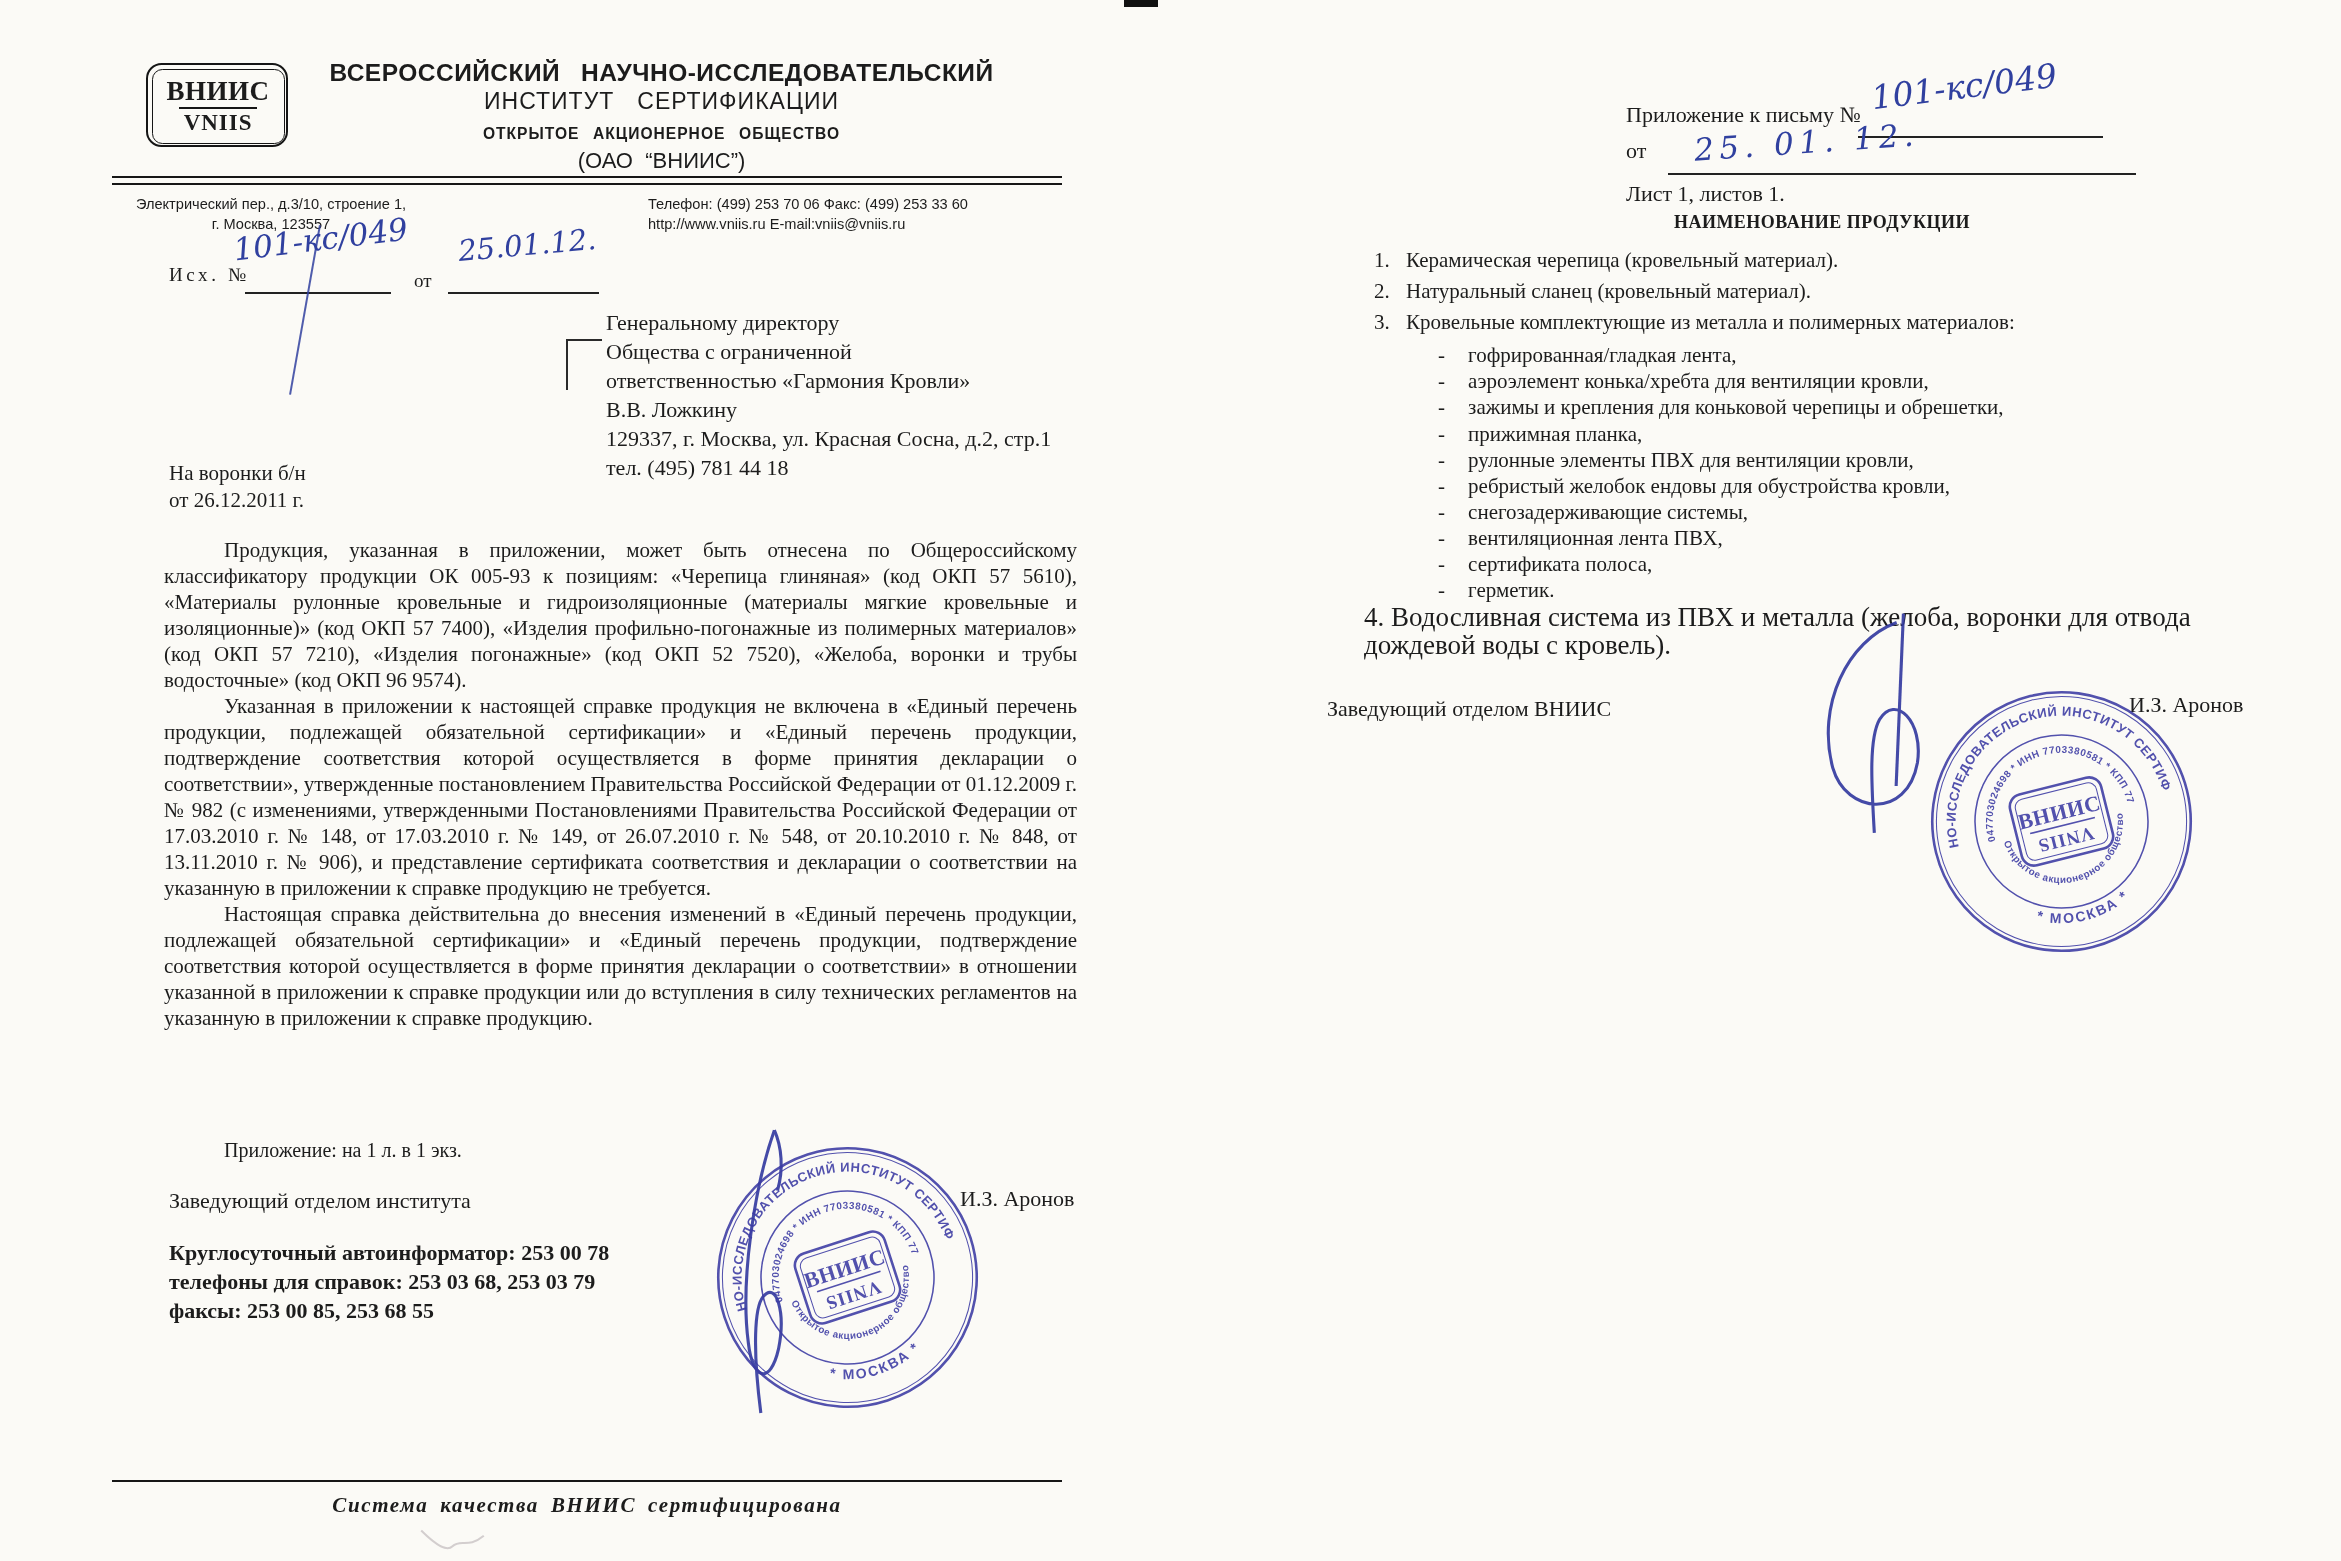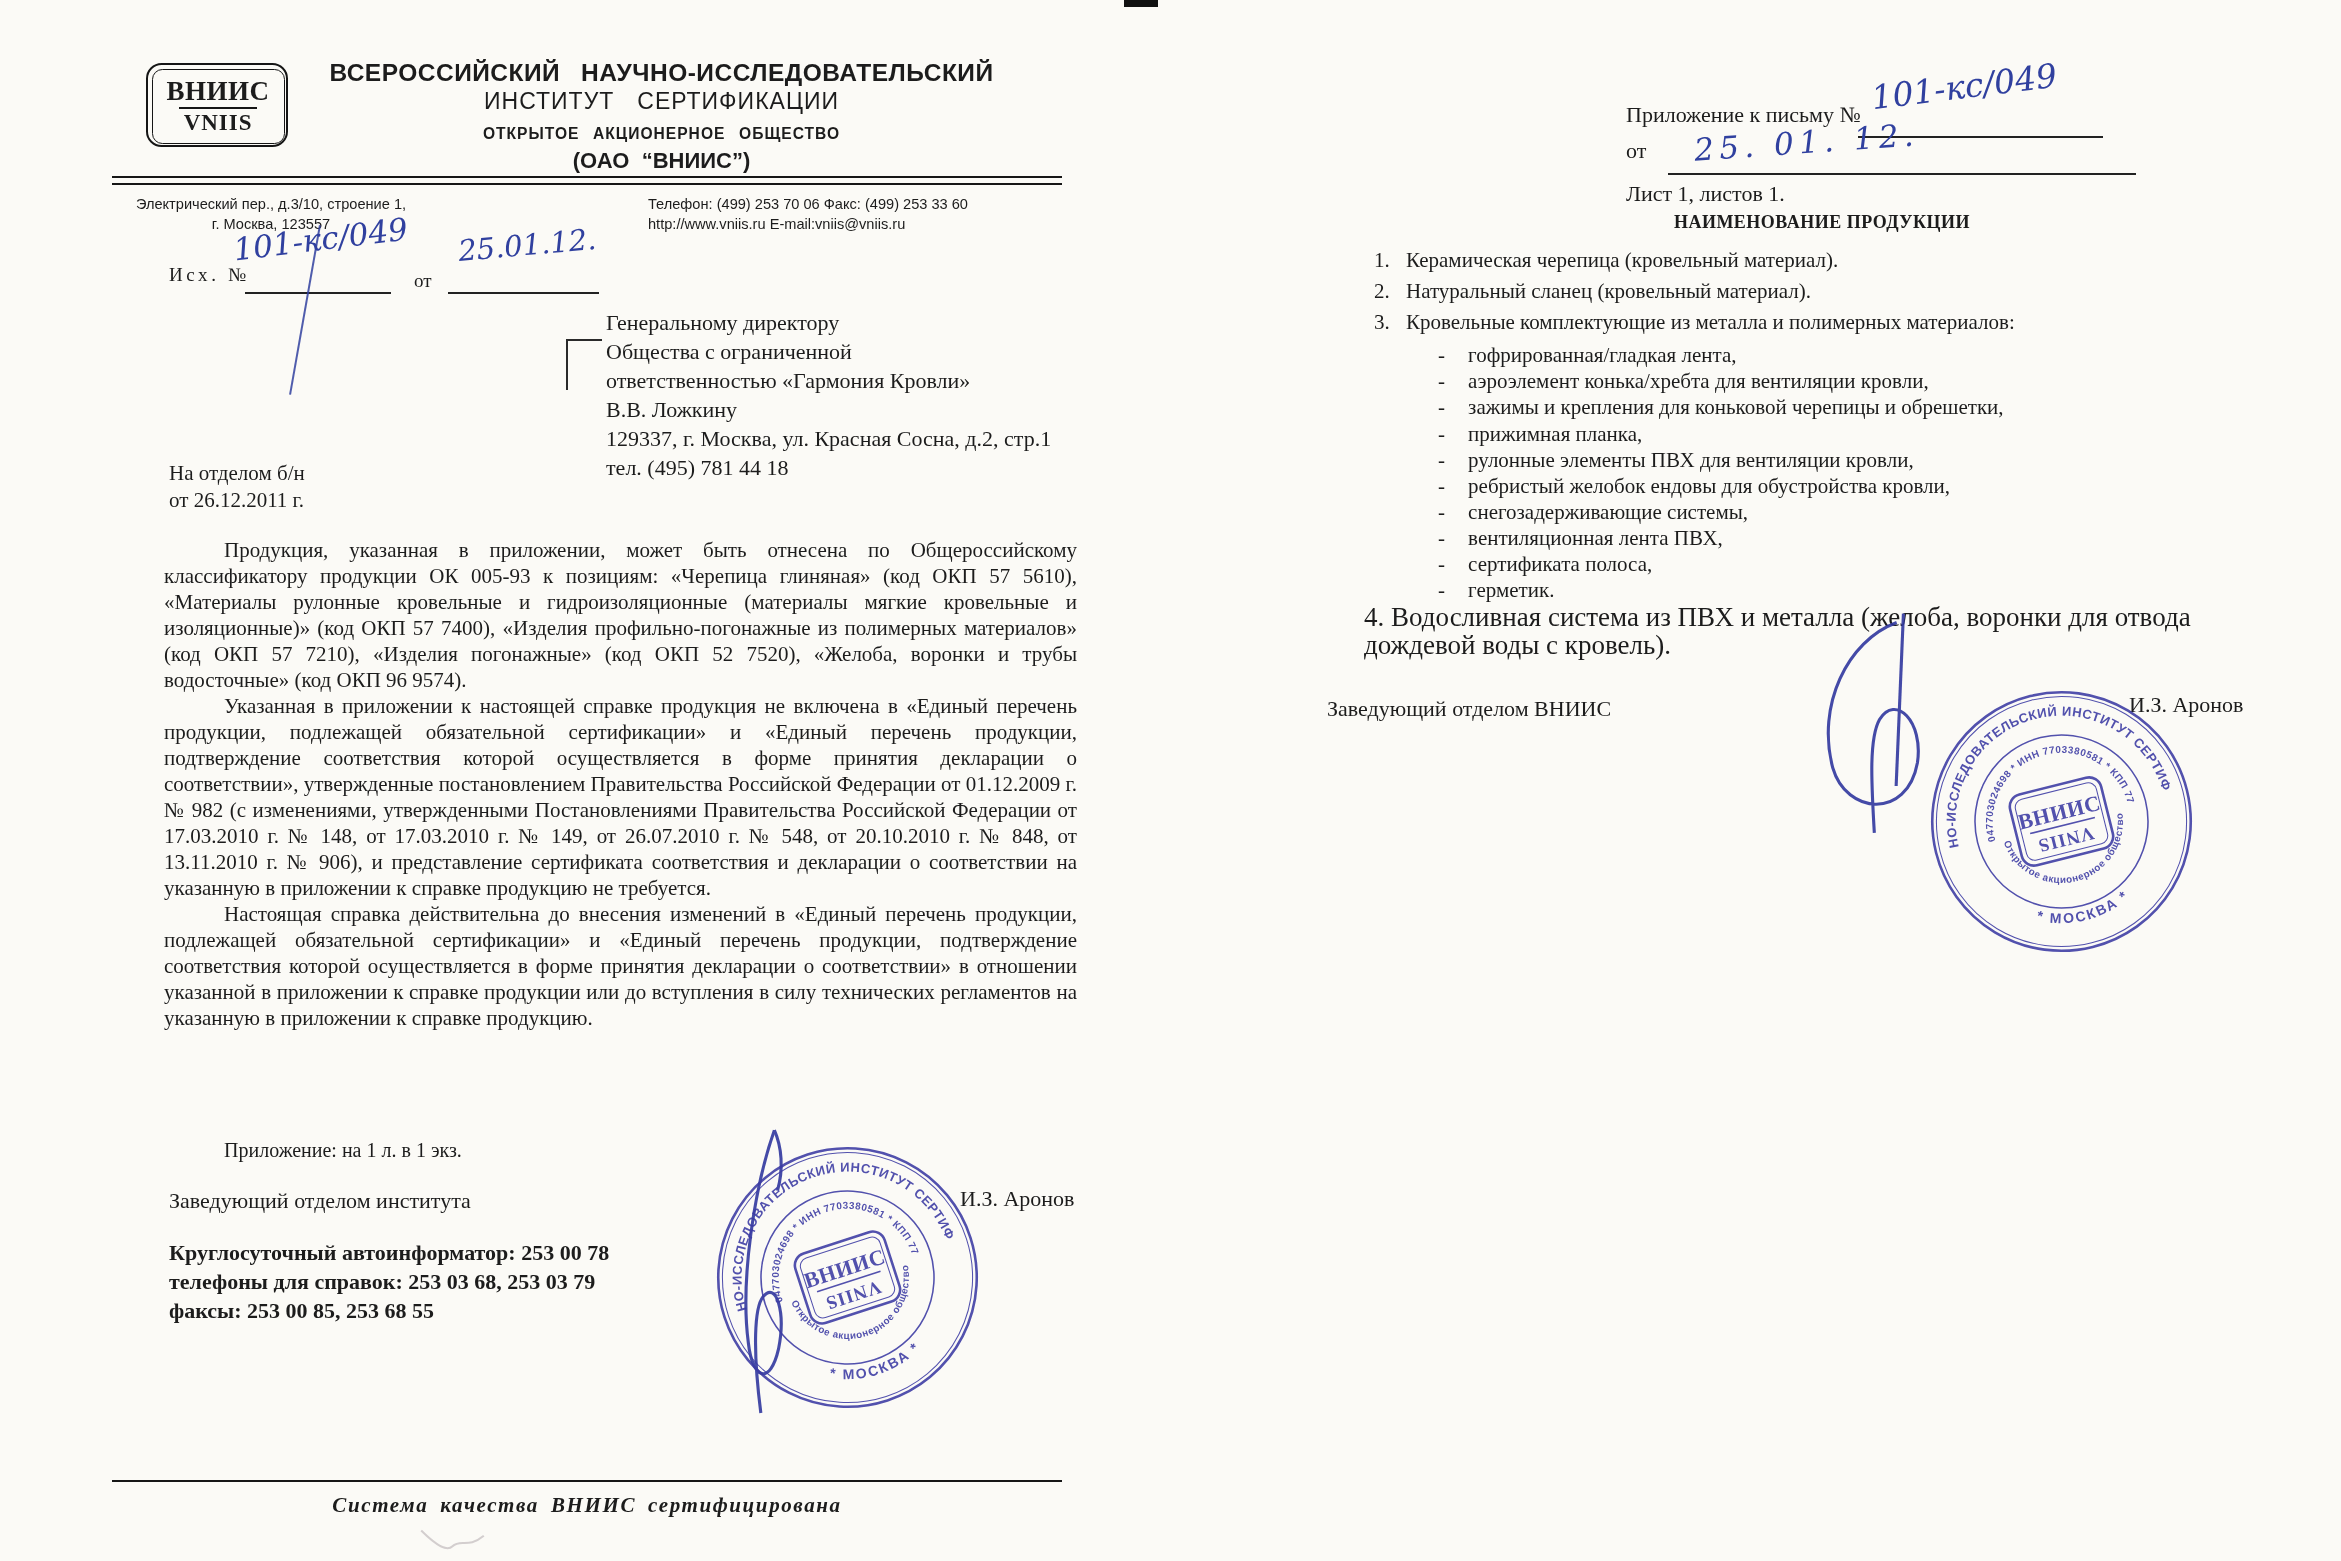--- a/index.html
+++ b/index.html
@@ -31,21 +31,21 @@
     border:1.6px solid #151515;border-radius:10.4px;
     width:100%;height:100%;
     display:flex;flex-direction:column;align-items:center;justify-content:center;
   }
   .logo-top{font-size:27px;font-weight:bold;letter-spacing:0.5px;line-height:29px;}
   .logo-div{width:78px;height:1.6px;background:#151515;margin:1.6px 0;}
   .logo-bottom{font-size:23px;font-weight:bold;letter-spacing:1px;line-height:25px;}
   .hline1{font-size:24.5px;font-weight:bold;letter-spacing:0.5px;word-spacing:13.5px;line-height:29px;}
   .hline2{font-size:23px;font-weight:normal;letter-spacing:1px;word-spacing:15.6px;line-height:29px;margin-top:0;}
   .hline3{font-size:15.6px;font-weight:bold;letter-spacing:1px;word-spacing:8.3px;line-height:21px;margin-top:7.3px;}
-  .hline4{font-size:22px;font-weight:bold;word-spacing:6.2px;line-height:26px;margin-top:4.2px;}
+  .hline4{font-size:22px;font-weight:normal;word-spacing:6.2px;line-height:26px;margin-top:4.2px;}
   .addr{font-size:14.6px;line-height:20px;}
   
   .bodytext{font-size:21px;line-height:26px;text-align:justify;}
   .bodytext p{margin:0;text-indent:60px;}
   .recipient{font-size:22px;line-height:29px;}
   .reletter{font-size:21px;line-height:27px;}
   .sig-line{font-size:22px;white-space:nowrap;}
   .info{font-size:22px;line-height:29px;font-weight:bold;white-space:nowrap;}
   .footer-text{font-size:21px;font-weight:bold;font-style:italic;letter-spacing:1.6px;word-spacing:5.2px;}
   
@@ -106,21 +106,21 @@
 <div class="abs recipient" style="left:606px;top:308px;width:494px;">
   <div>Генеральному директору</div>
   <div>Общества с ограниченной</div>
   <div>ответственностью «Гармония Кровли»</div>
   <div>В.В. Ложкину</div>
   <div>129337, г. Москва, ул. Красная Сосна, д.2, стр.1</div>
   <div>тел. (495) 781 44 18</div>
 </div>
 
 <div class="abs reletter" style="left:169px;top:460px;">
-  <div>На отделом б/н</div>
+  <div>На воронки б/н</div>
   <div>от 26.12.2011 г.</div>
 </div>
 
 <div class="abs bodytext" style="left:164px;top:537px;width:913px;">
   <p>Продукция, указанная в приложении, может быть отнесена по Общероссийскому классификатору продукции ОК 005-93 к позициям: «Черепица глиняная» (код ОКП 57 5610), «Материалы рулонные кровельные и гидроизоляционные (материалы мягкие кровельные и изоляционные)» (код ОКП 57 7400), «Изделия профильно-погонажные из полимерных материалов» (код ОКП 57 7210), «Изделия погонажные» (код ОКП 52 7520), «Желоба, воронки и трубы водосточные» (код ОКП 96 9574).</p>
   <p>Указанная в приложении к настоящей справке продукция не включена в «Единый перечень продукции, подлежащей обязательной сертификации» и «Единый перечень продукции, подтверждение соответствия которой осуществляется в форме принятия декларации о соответствии», утвержденные постановлением Правительства Российской Федерации от 01.12.2009 г. № 982 (с изменениями, утвержденными Постановлениями Правительства Российской Федерации от 17.03.2010 г. № 148, от 17.03.2010 г. № 149, от 26.07.2010 г. № 548, от 20.10.2010 г. № 848, от 13.11.2010 г. № 906), и представление сертификата соответствия и декларации о соответствии на указанную в приложении к справке продукцию не требуется.</p>
   <p>Настоящая справка действительна до внесения изменений в «Единый перечень продукции, подлежащей обязательной сертификации» и «Единый перечень продукции, подтверждение соответствия которой осуществляется в форме принятия декларации о соответствии» в отношении указанной в приложении к справке продукции или до вступления в силу технических регламентов на указанную в приложении к справке продукцию.</p>
 </div>
 
 <div class="abs" style="left:224px;top:1139px;font-size:20px;">Приложение: на 1 л. в 1 экз.</div>

